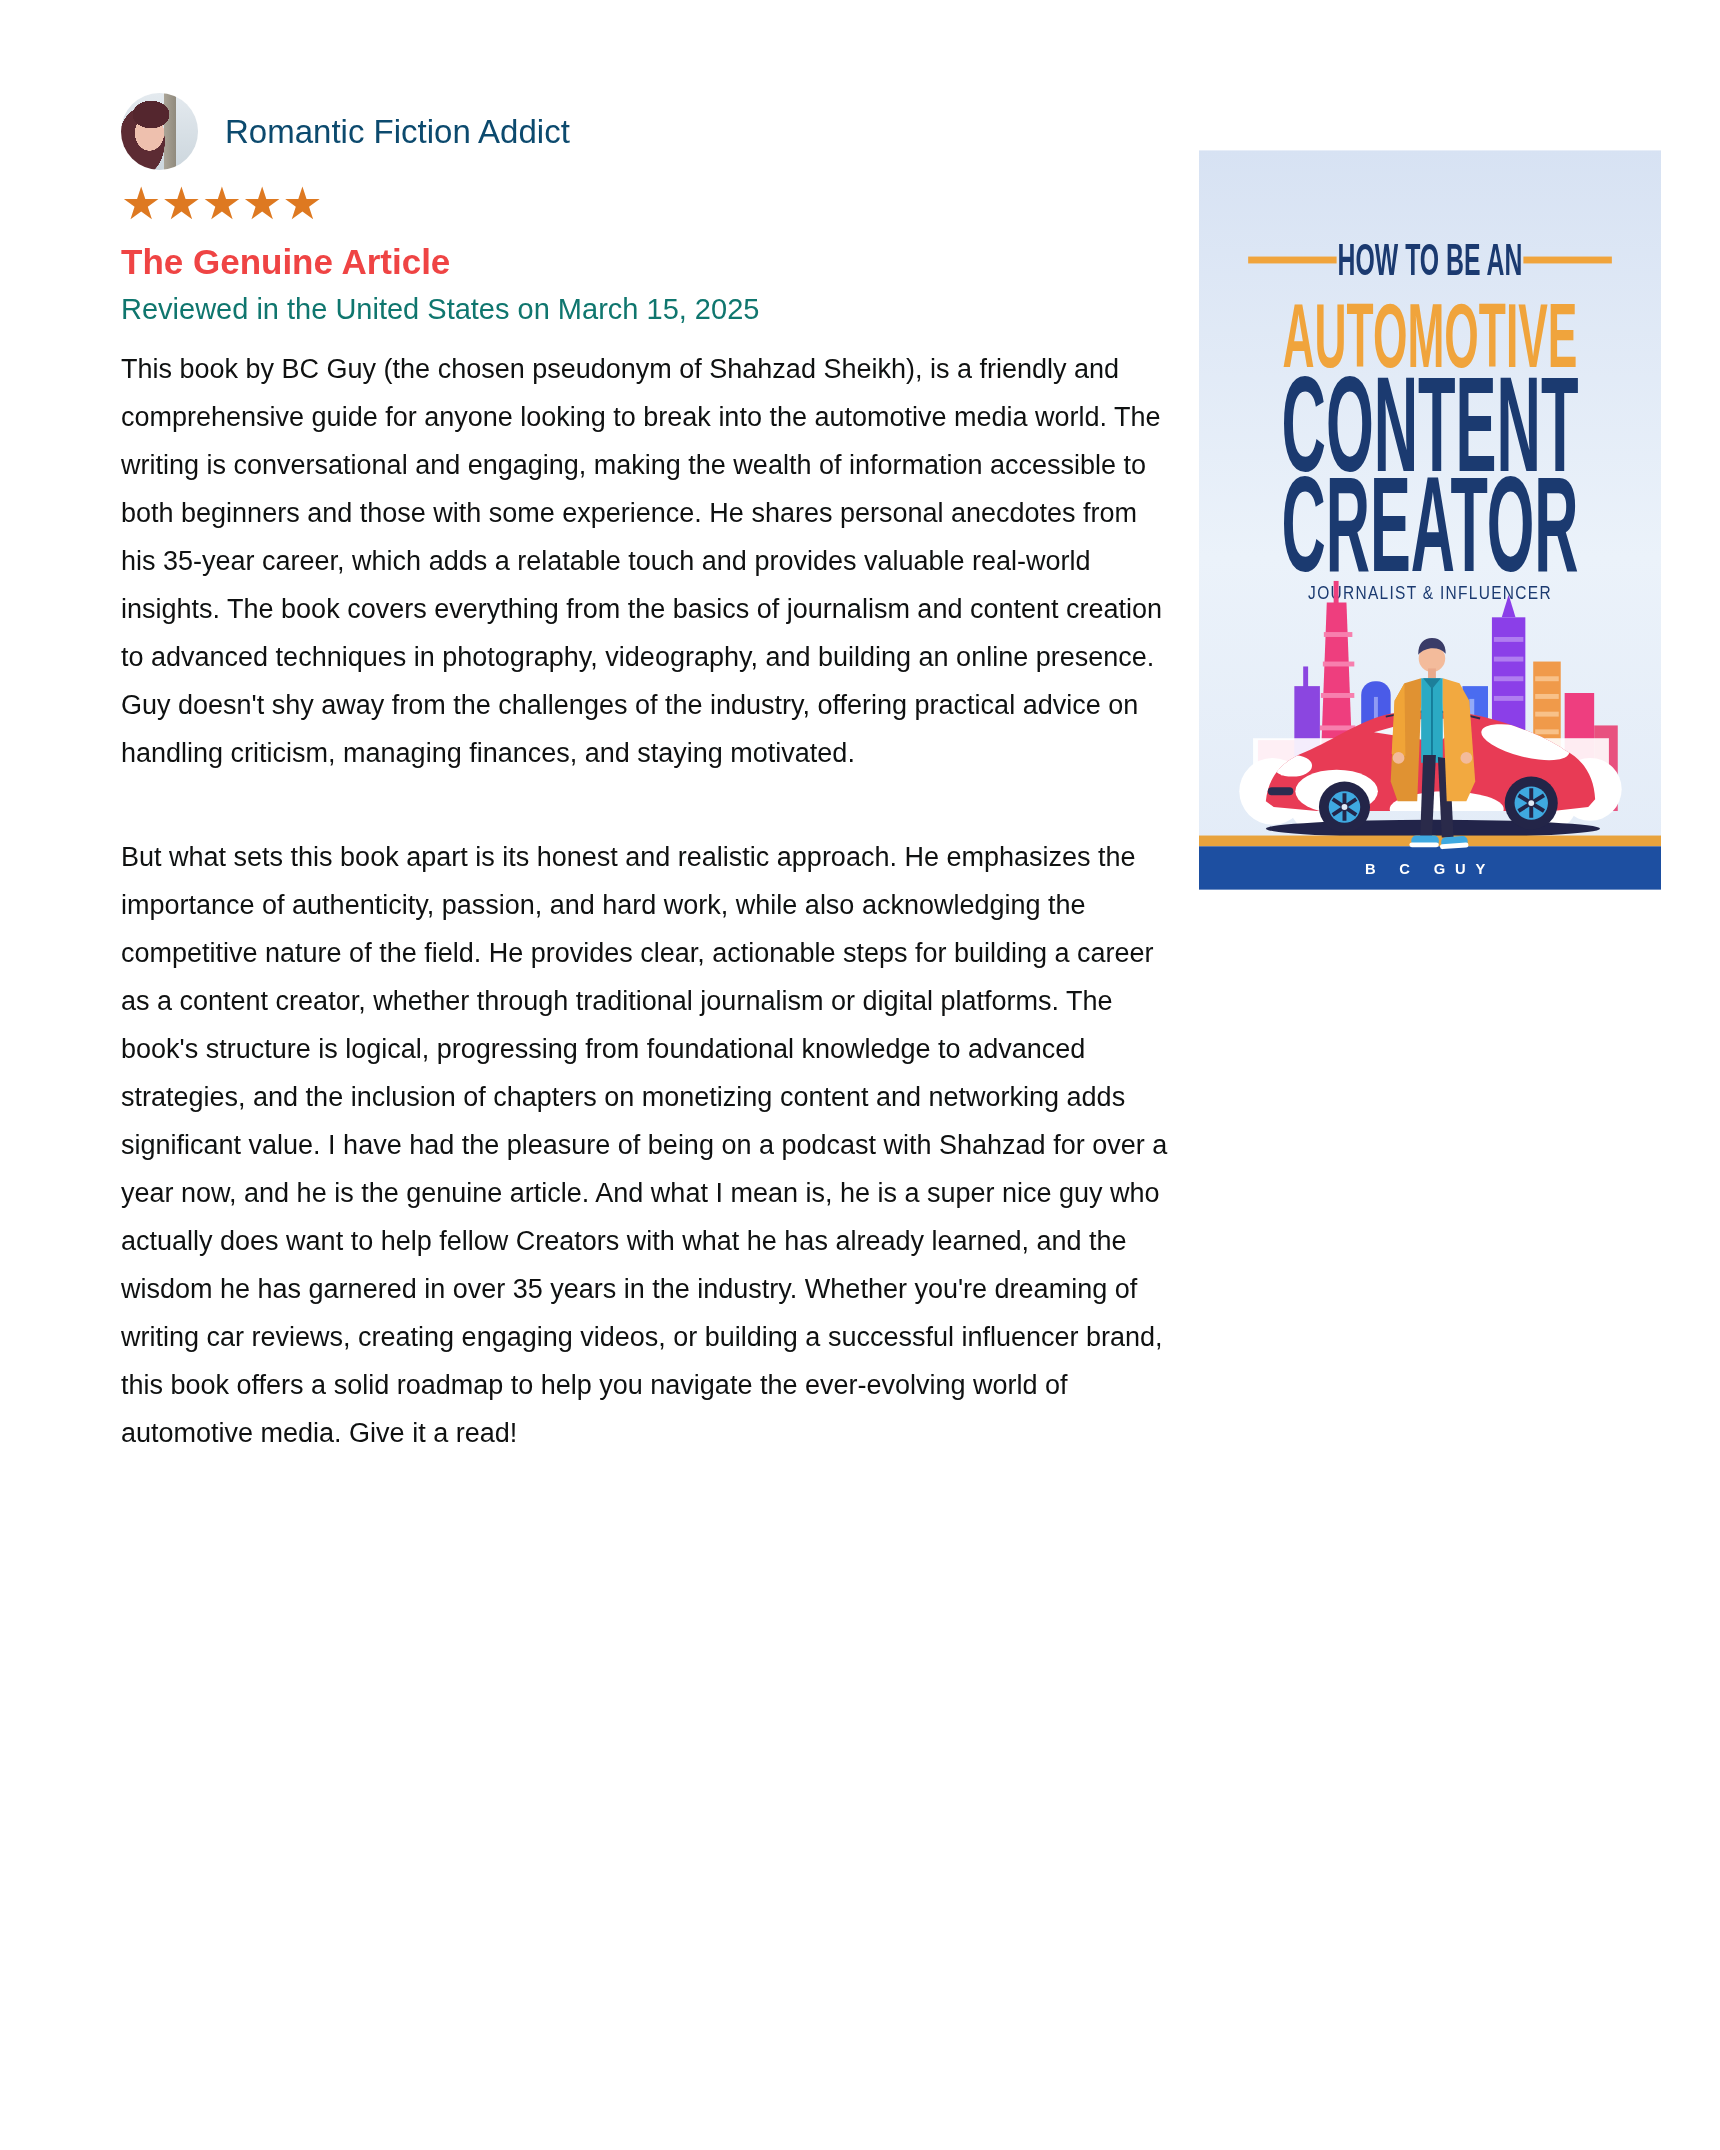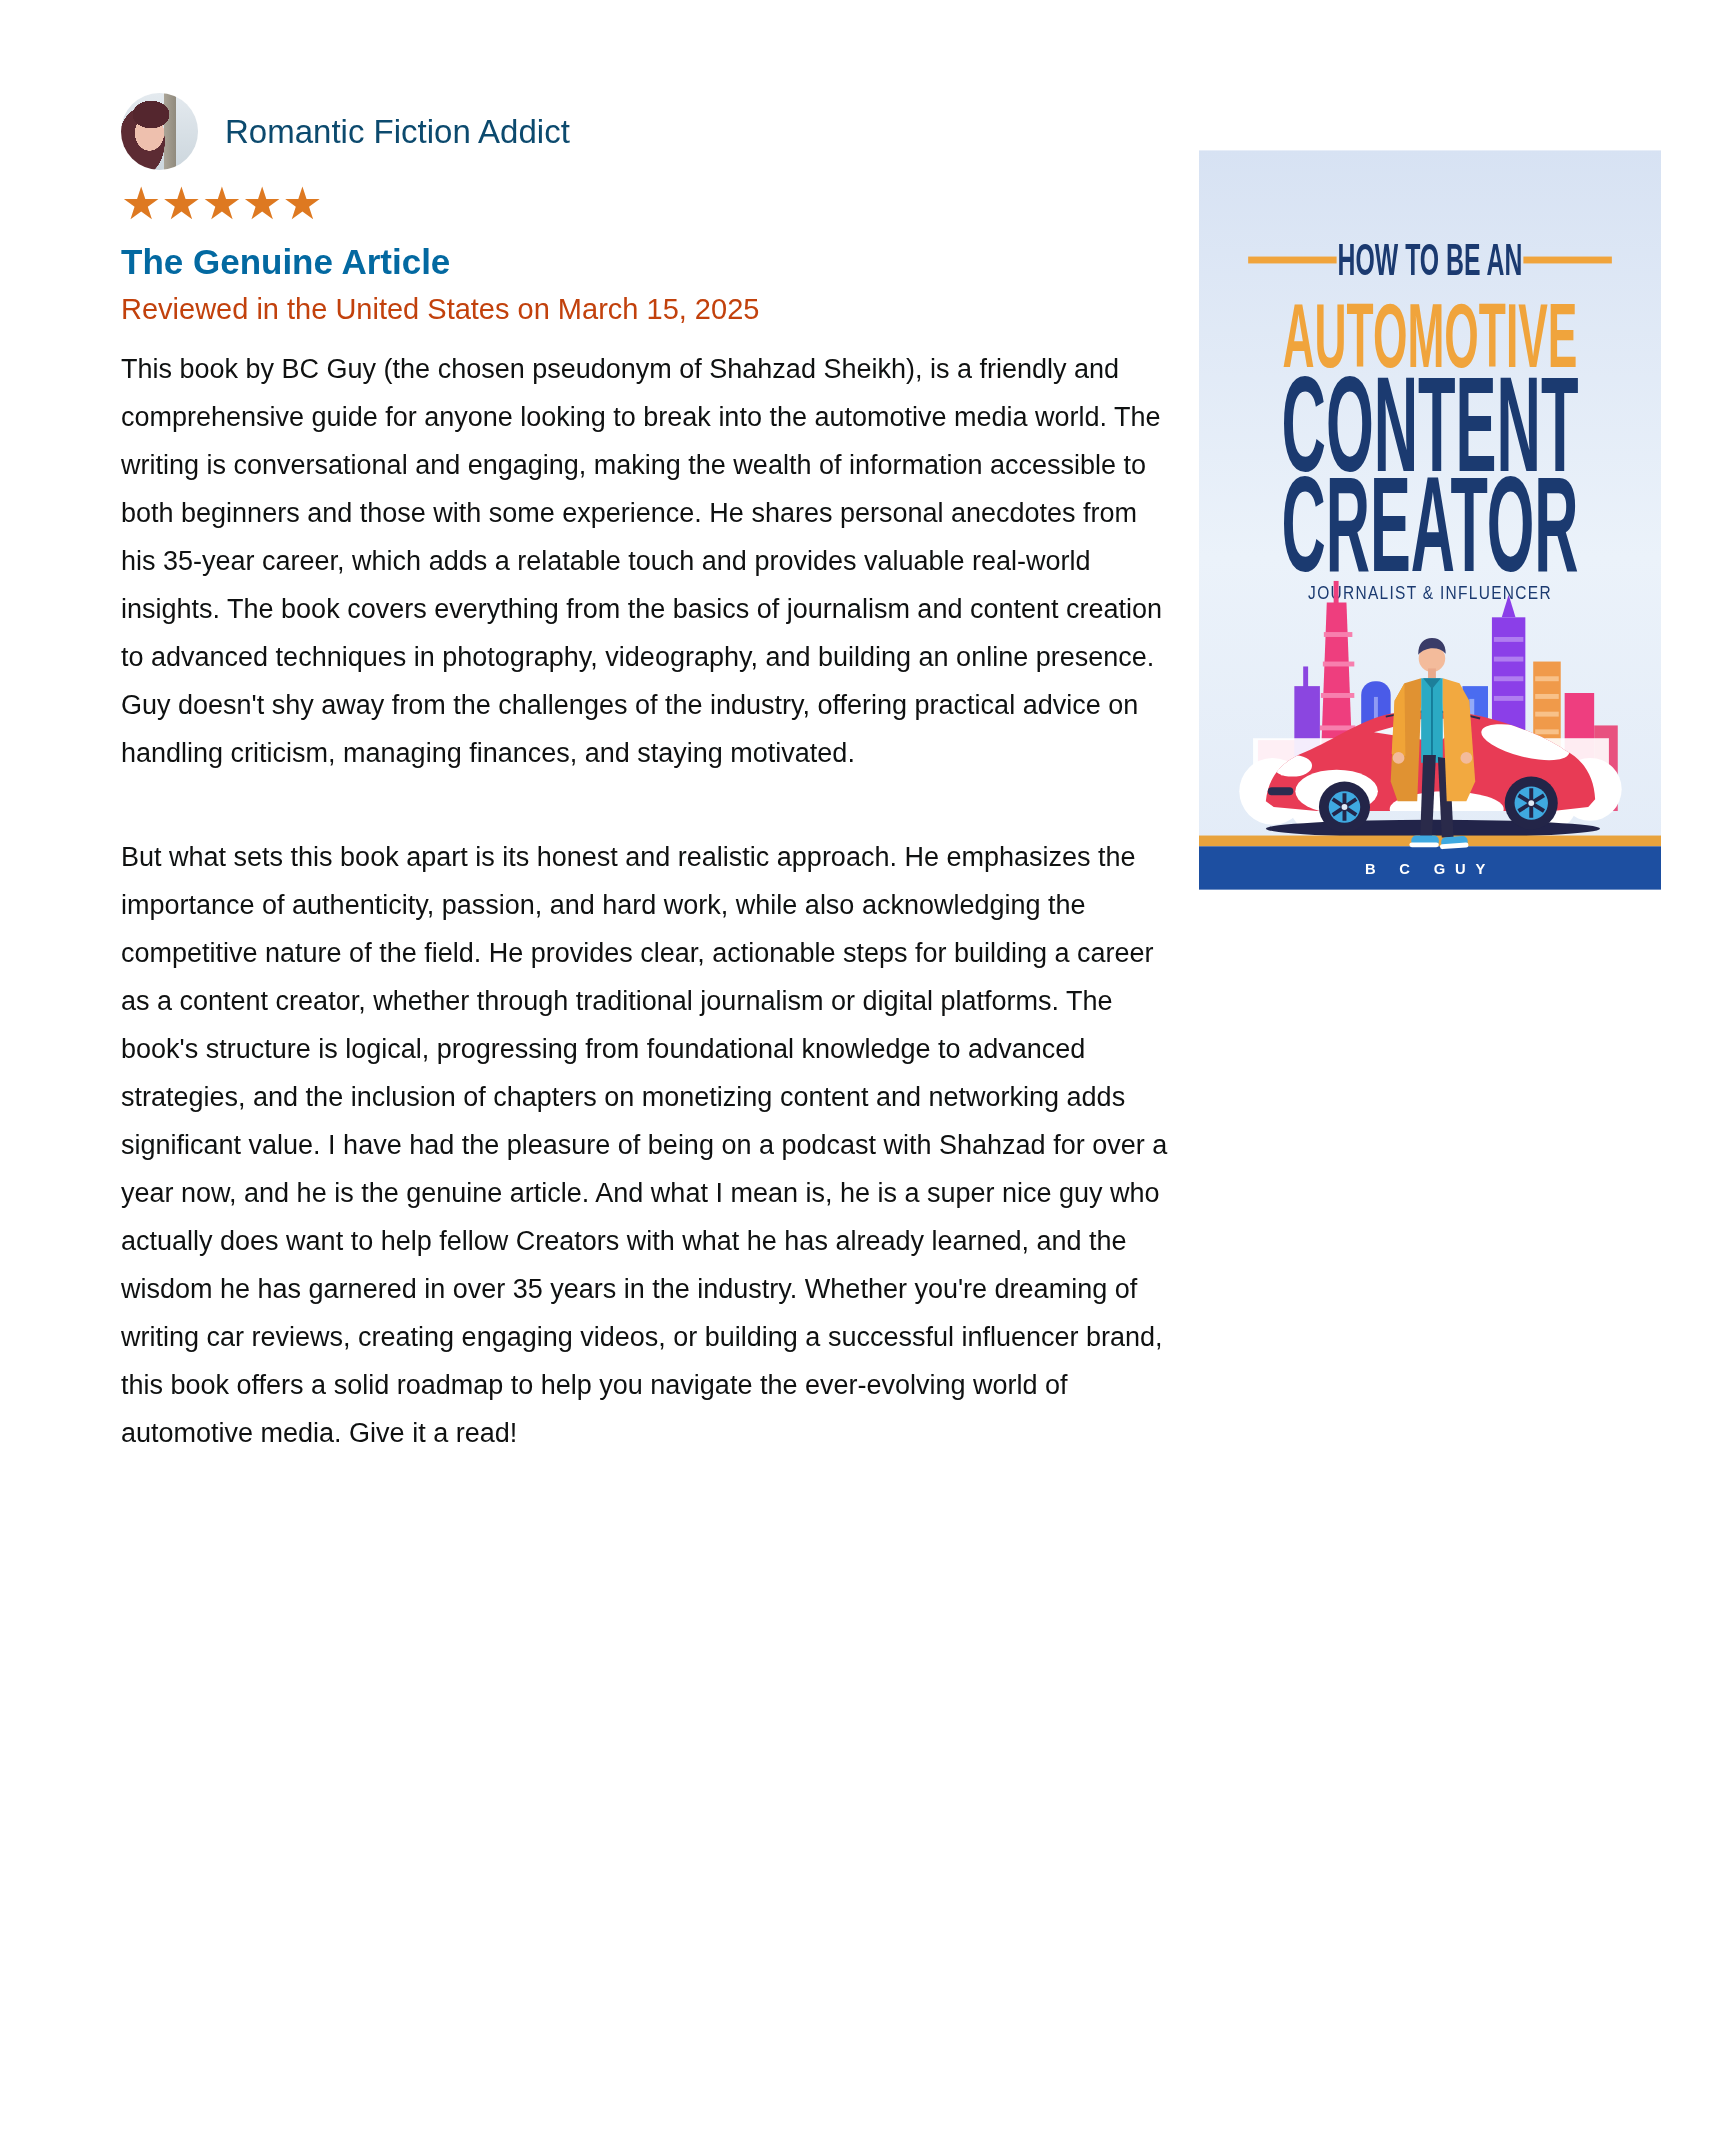--- a/index.html
+++ b/index.html
@@ -29,23 +29,23 @@
 
   .reviewer-name { font-size:33px; color:#0c4a6e; }
 
   .stars {
     margin-top:11.2px;
     font-family:"DejaVu Sans", sans-serif;
     font-size:45px; line-height:1;
     color:#DE7921;
   }
 
-  .review-title { margin-top:16px; font-size:35px; font-weight:700; color:#0369a1; }
+  .review-title { margin-top:16px; font-size:35px; font-weight:700; color:#ef4444; }
 
-  .review-date  { margin-top:11.2px; font-size:29px; color:#c2410c; }
+  .review-date  { margin-top:11.2px; font-size:29px; color:#0f766e; }
 
   .review-body  { margin-top:18.6px; font-size:27px; line-height:48px; color:#0F1111; }
   .review-body p { margin:0; }
   .review-body p + p { margin-top:56px; }
 
   
   .cover-wrap { position:absolute; left:1199px; top:89px; width:462px; height:862px; }
   .cover-wrap svg { display:block; width:100%; height:100%; }
 </style>
 </head>

